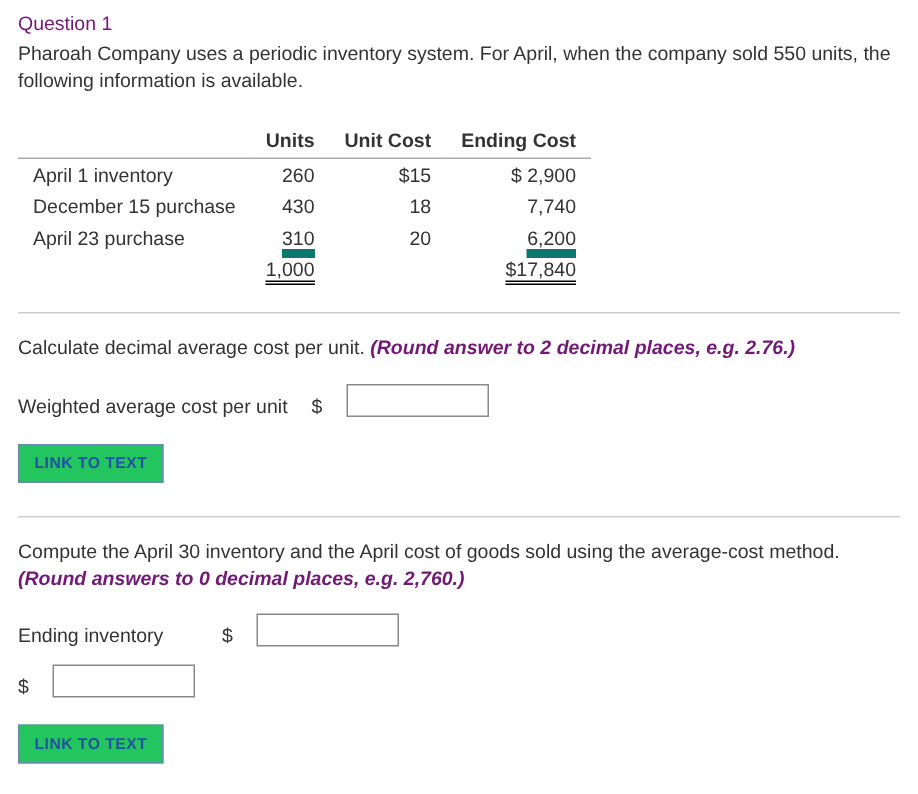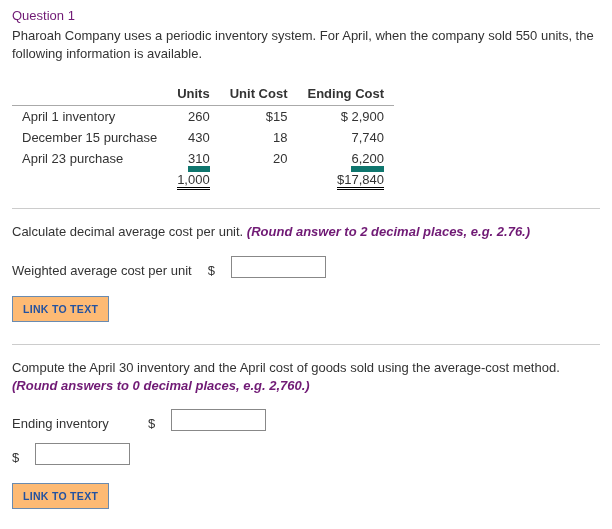--- a/index.html
+++ b/index.html
@@ -67,21 +67,21 @@
       border: 1px solid #888;
       height: 22px;
       width: 95px;
       padding: 0 4px;
       font-size: 13px;
       box-sizing: border-box;
     }
     .link-btn {
       display: inline-block;
       border: 1px solid #6a8bb0;
-      background: #fdba74;
+      background: #22c55e;
       color: #2352a0;
       font-size: 10.5px;
       font-weight: bold;
       letter-spacing: 0.3px;
       padding: 6px 10px;
       cursor: pointer;
       margin: 6px 0 16px 0;
     }
   </style>
 </head>

